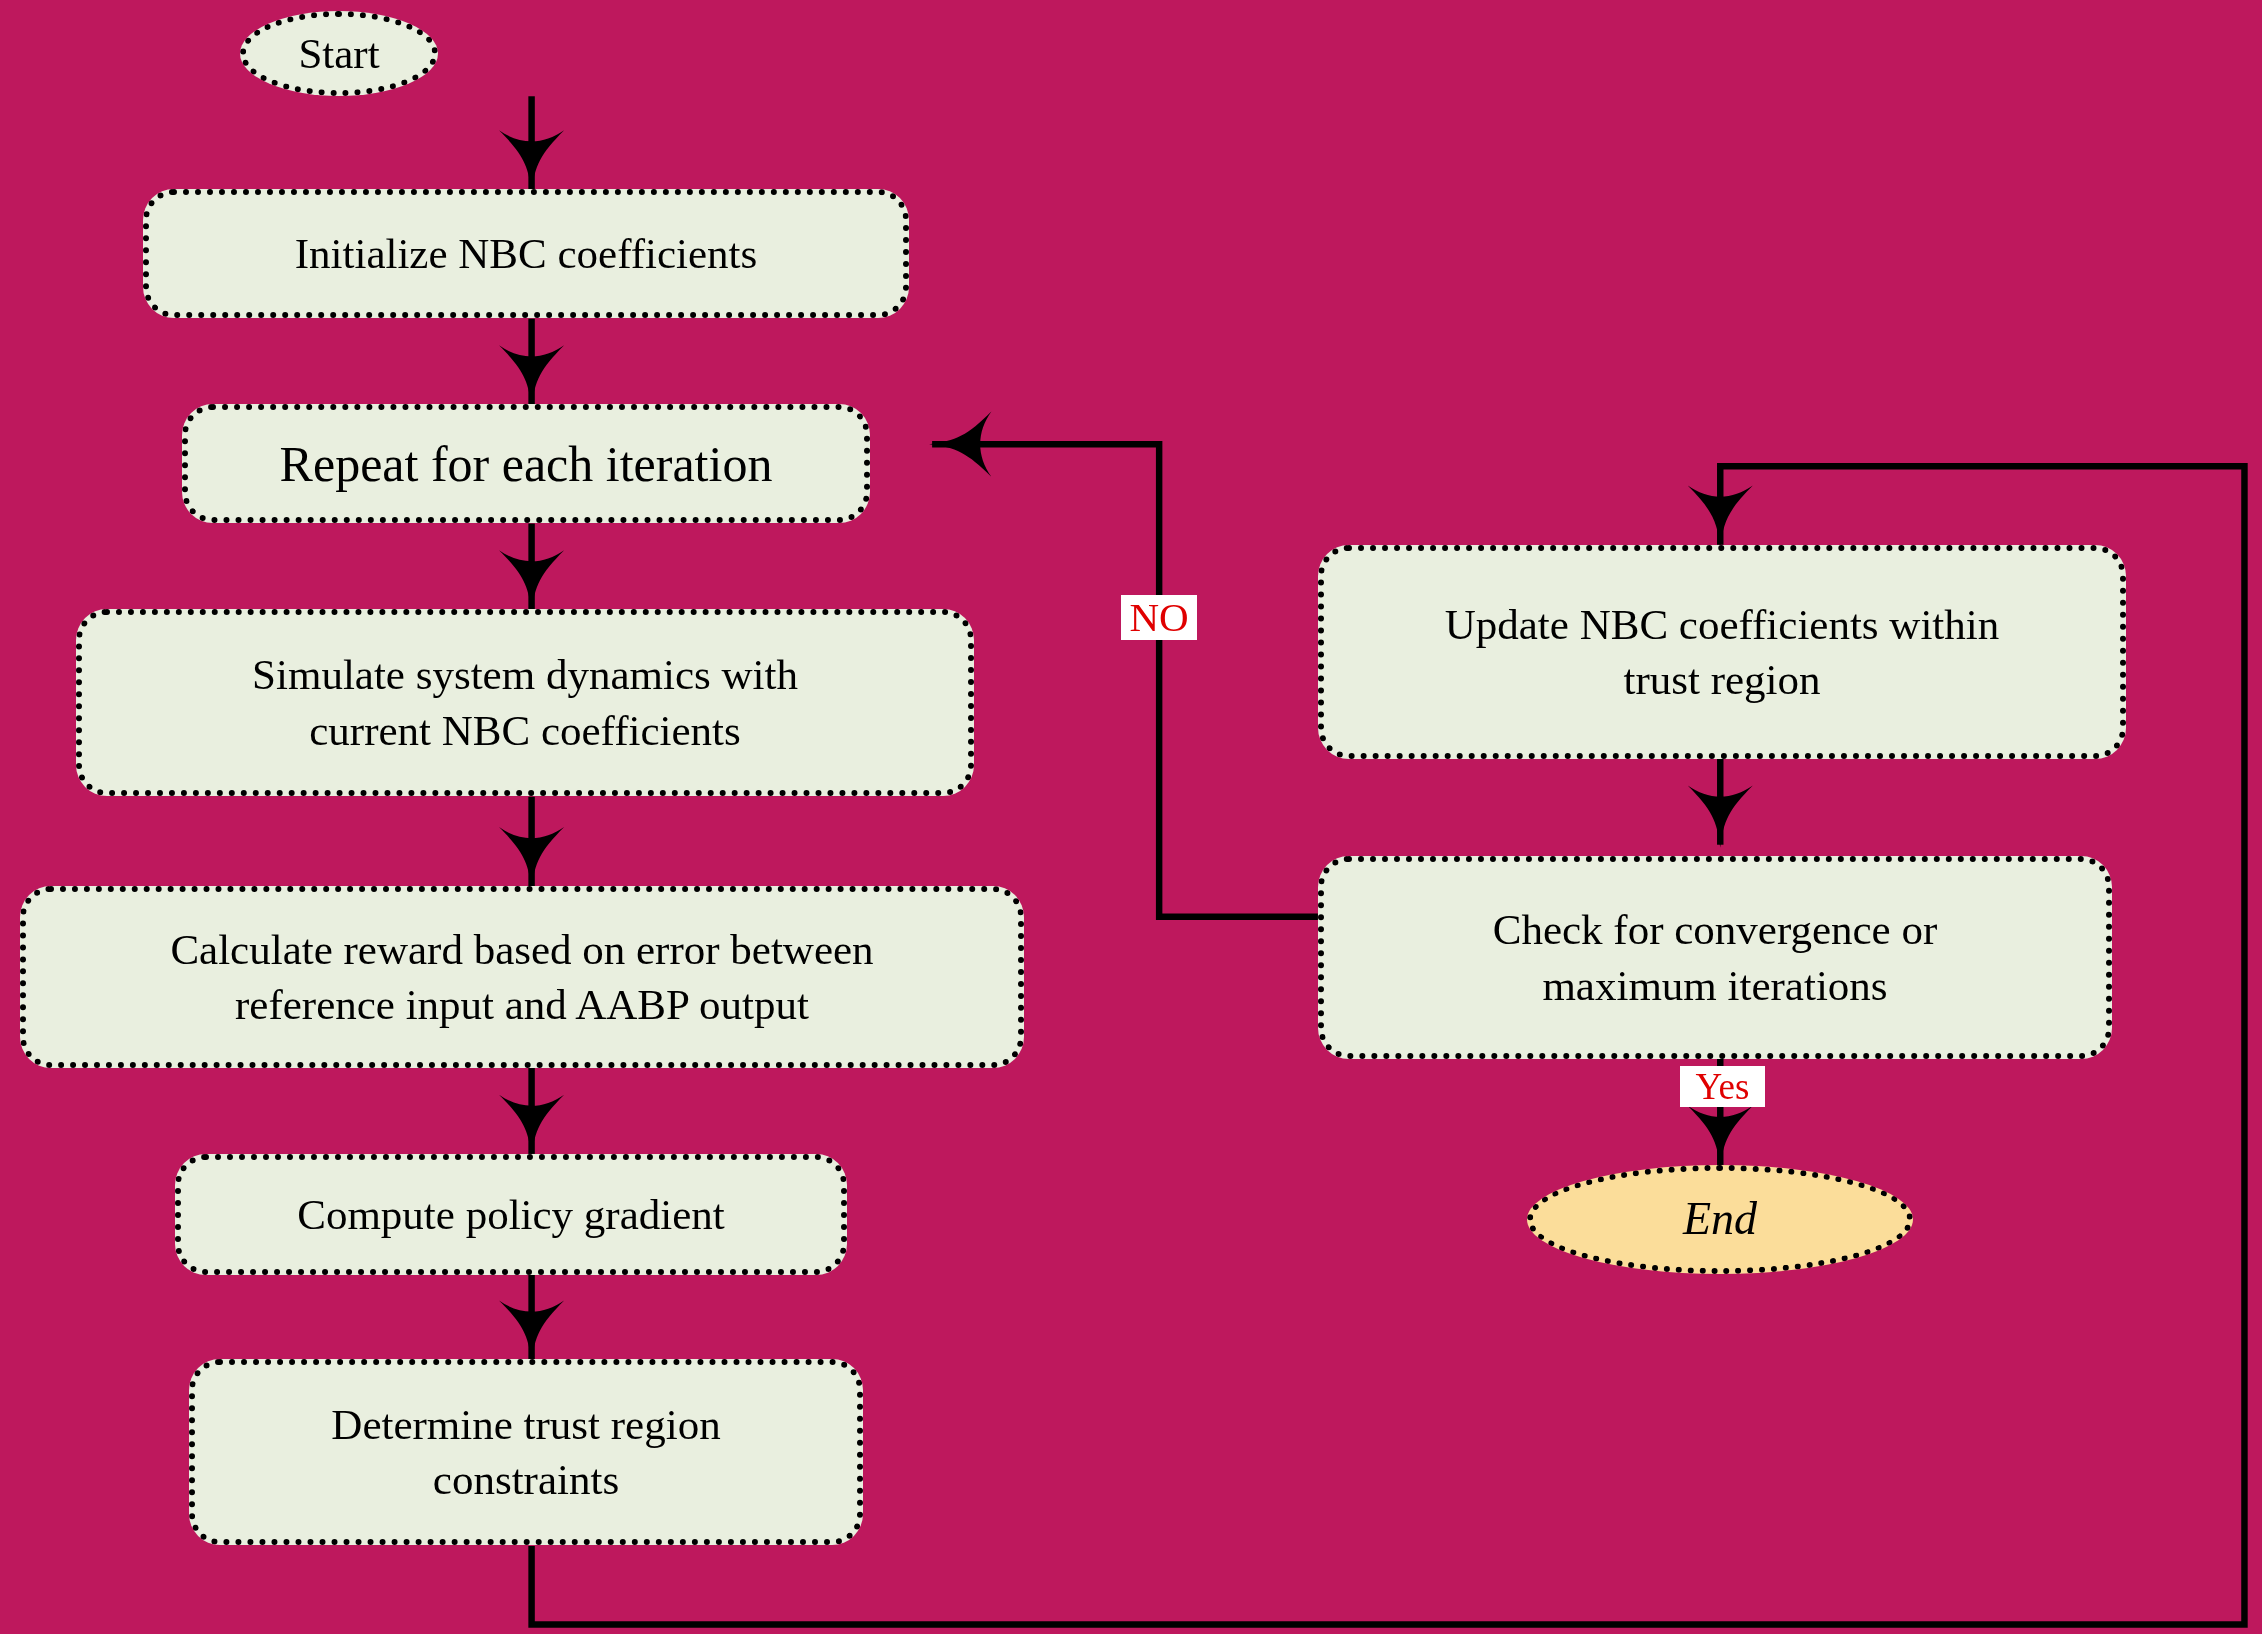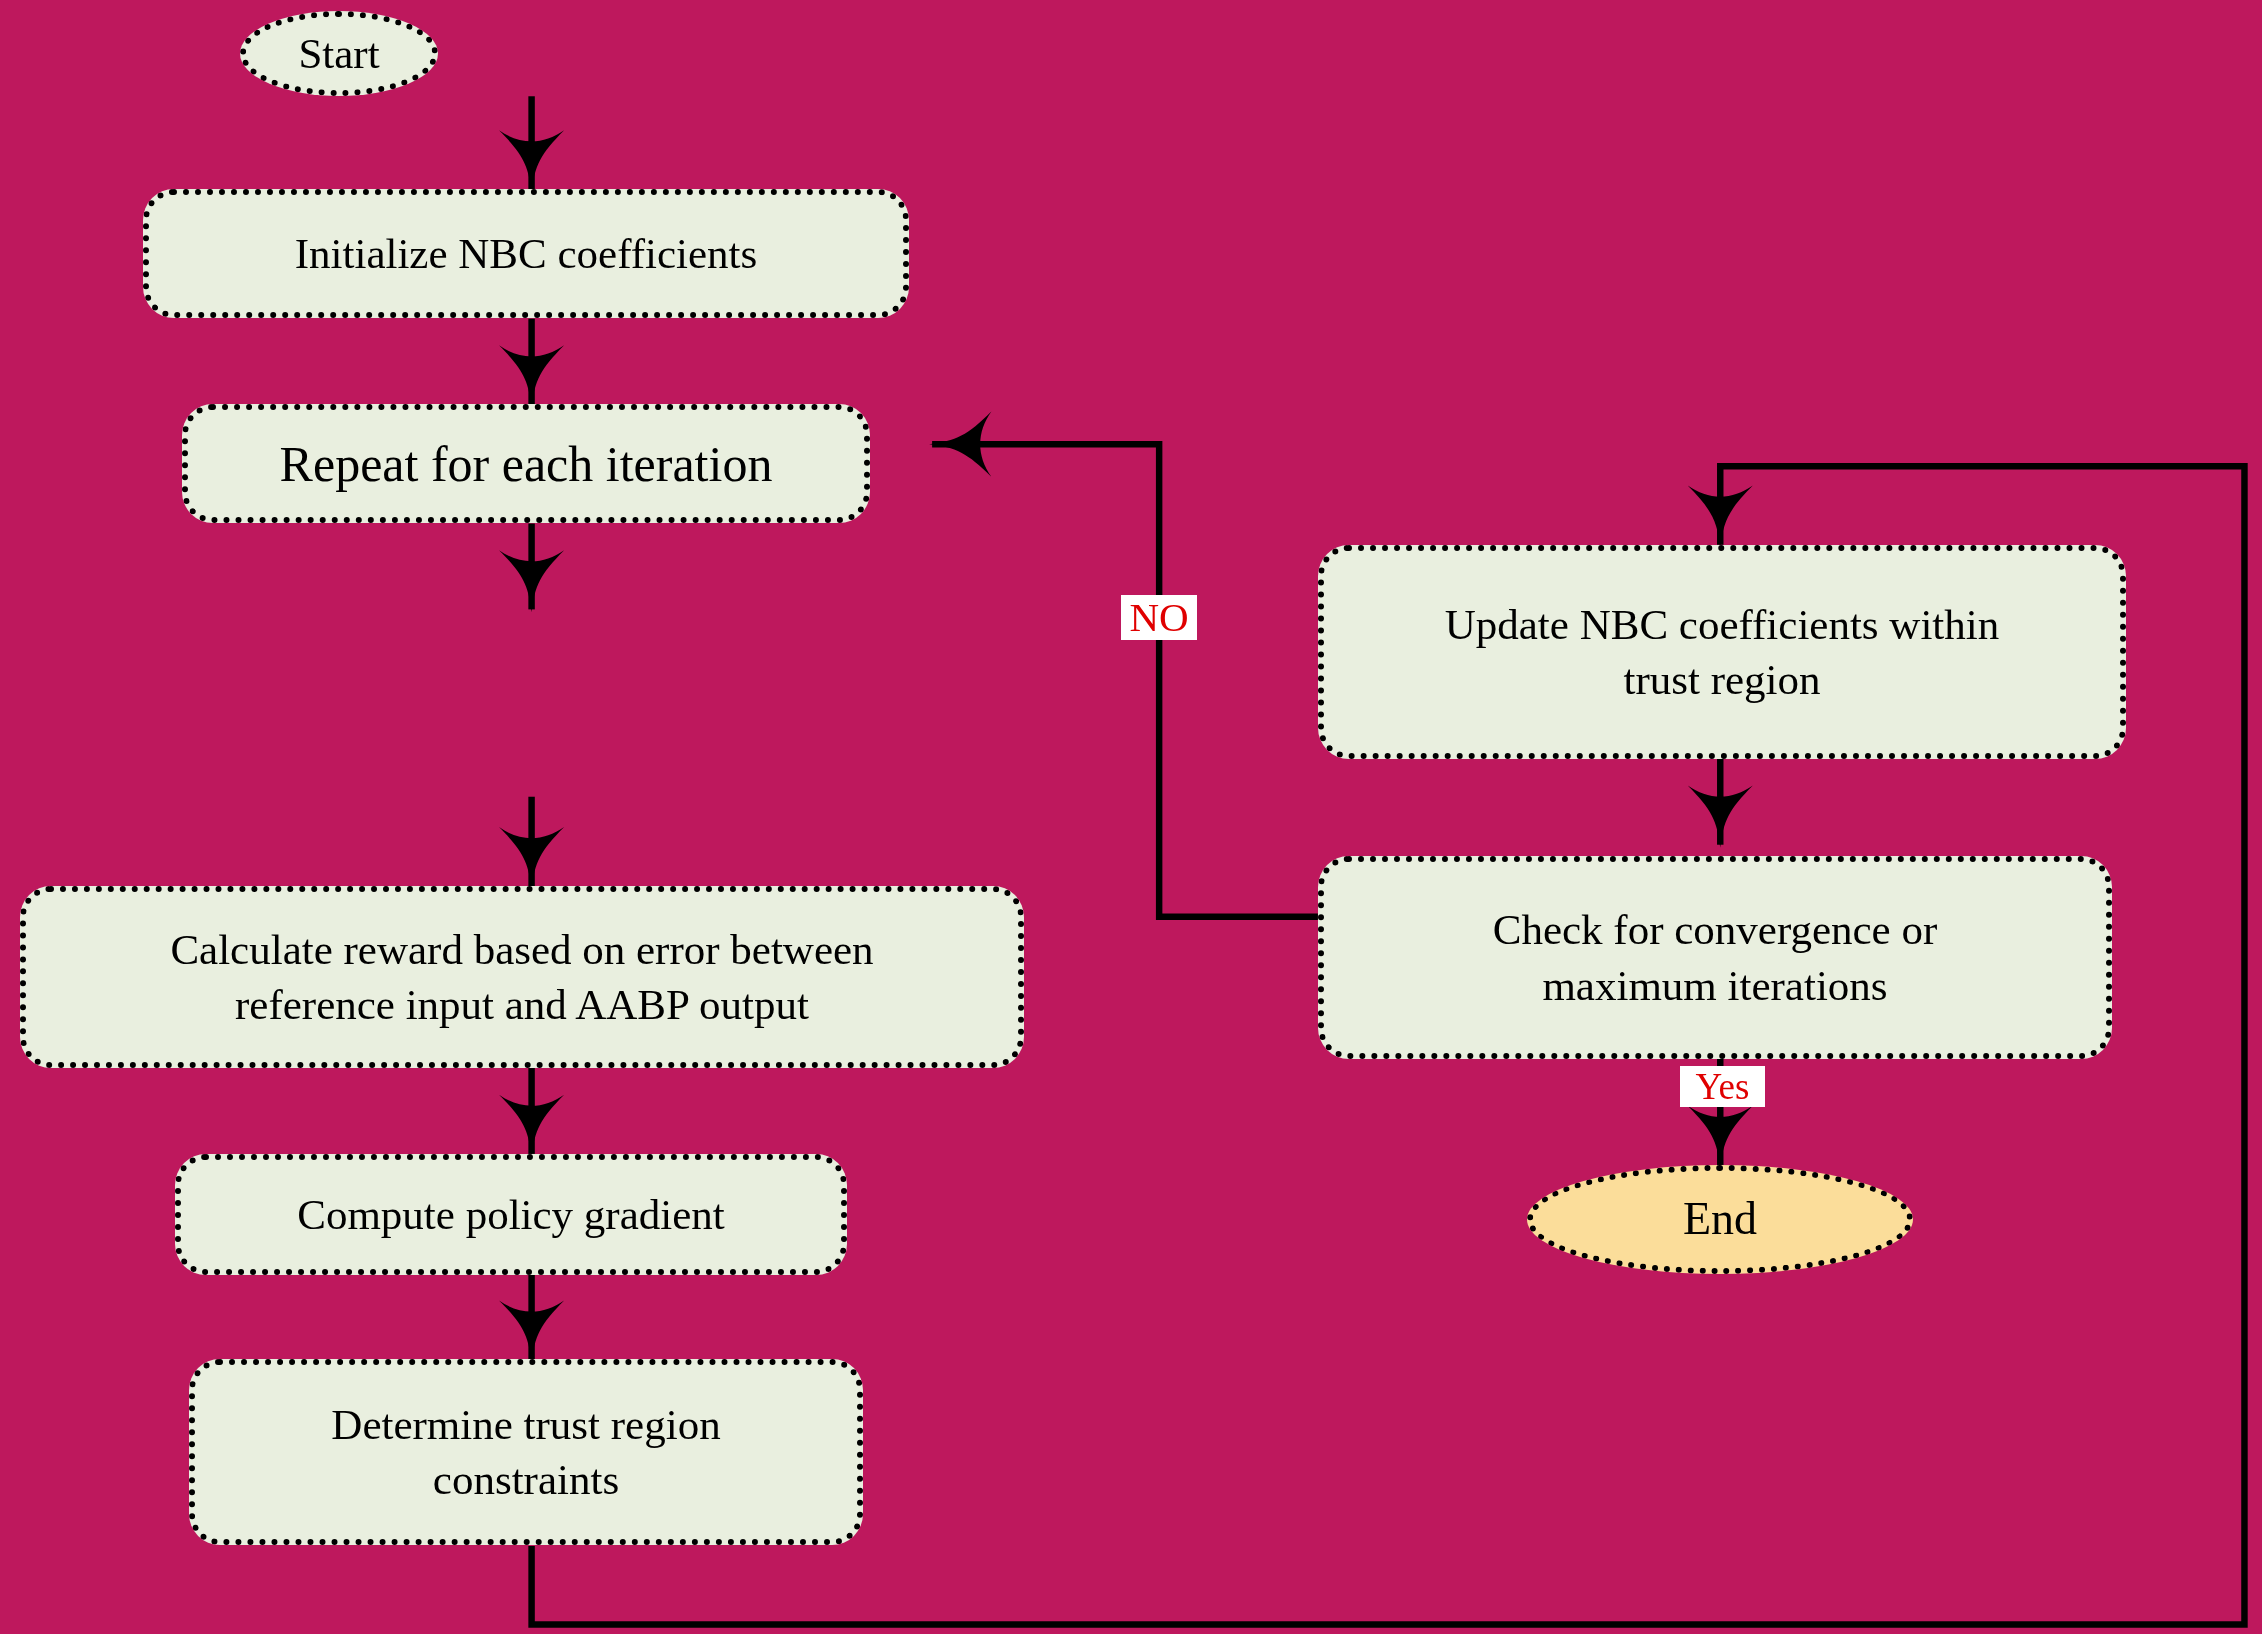--- a/index.html
+++ b/index.html
@@ -102,20 +102,26 @@
   </div>
 
   <div class="node proc" style="left:143px; top:189px; width:766px; height:129px; font-size:43px;">
     <span class="txt">Initialize NBC coefficients</span>
   </div>
 
   <div class="node proc" style="left:182px; top:404px; width:688px; height:119px; font-size:50px;">
     <span class="txt">Repeat for each iteration</span>
   </div>
 
+  <div class="node proc" style="left:76px; top:609px; width:898px; height:187px; font-size:43px;">
+    <span class="txt">
+      <span>Simulate system dynamics with</span><br>
+      <span>current NBC coefficients</span>
+    </span>
+  </div>
 
   <div class="node proc" style="left:20px; top:886px; width:1004px; height:182px; font-size:43px;">
     <span class="txt">
       <span>Calculate reward based on error between</span><br>
       <span>reference input and AABP output</span>
     </span>
   </div>
 
   <div class="node proc" style="left:175px; top:1154px; width:672px; height:121px; font-size:43px;">
     <span class="txt">Compute policy gradient</span>
@@ -135,21 +141,21 @@
     </span>
   </div>
 
   <div class="node proc" style="left:1318px; top:856px; width:794px; height:203px; font-size:43px;">
     <span class="txt">
       <span>Check for convergence or</span><br>
       <span>maximum iterations</span>
     </span>
   </div>
 
-  <div class="node term end" style="left:1527px; top:1165px; width:386px; height:109px; font-size:46px;">
+  <div class="node term end" style="left:1527px; top:1165px; width:386px; height:109px; font-size:46px;font-style:italic;">
     <span class="txt">End</span>
   </div>
 
   <div class="edge-label" style="left:1121px; top:595px; width:76px; font-size:41px; padding:1.8px 0;">
     <span>NO</span>
   </div>
 
   <div class="edge-label" style="left:1680px; top:1066px; width:85px; font-size:37px; padding:1.8px 0;">
     <span>Yes</span>
   </div>

